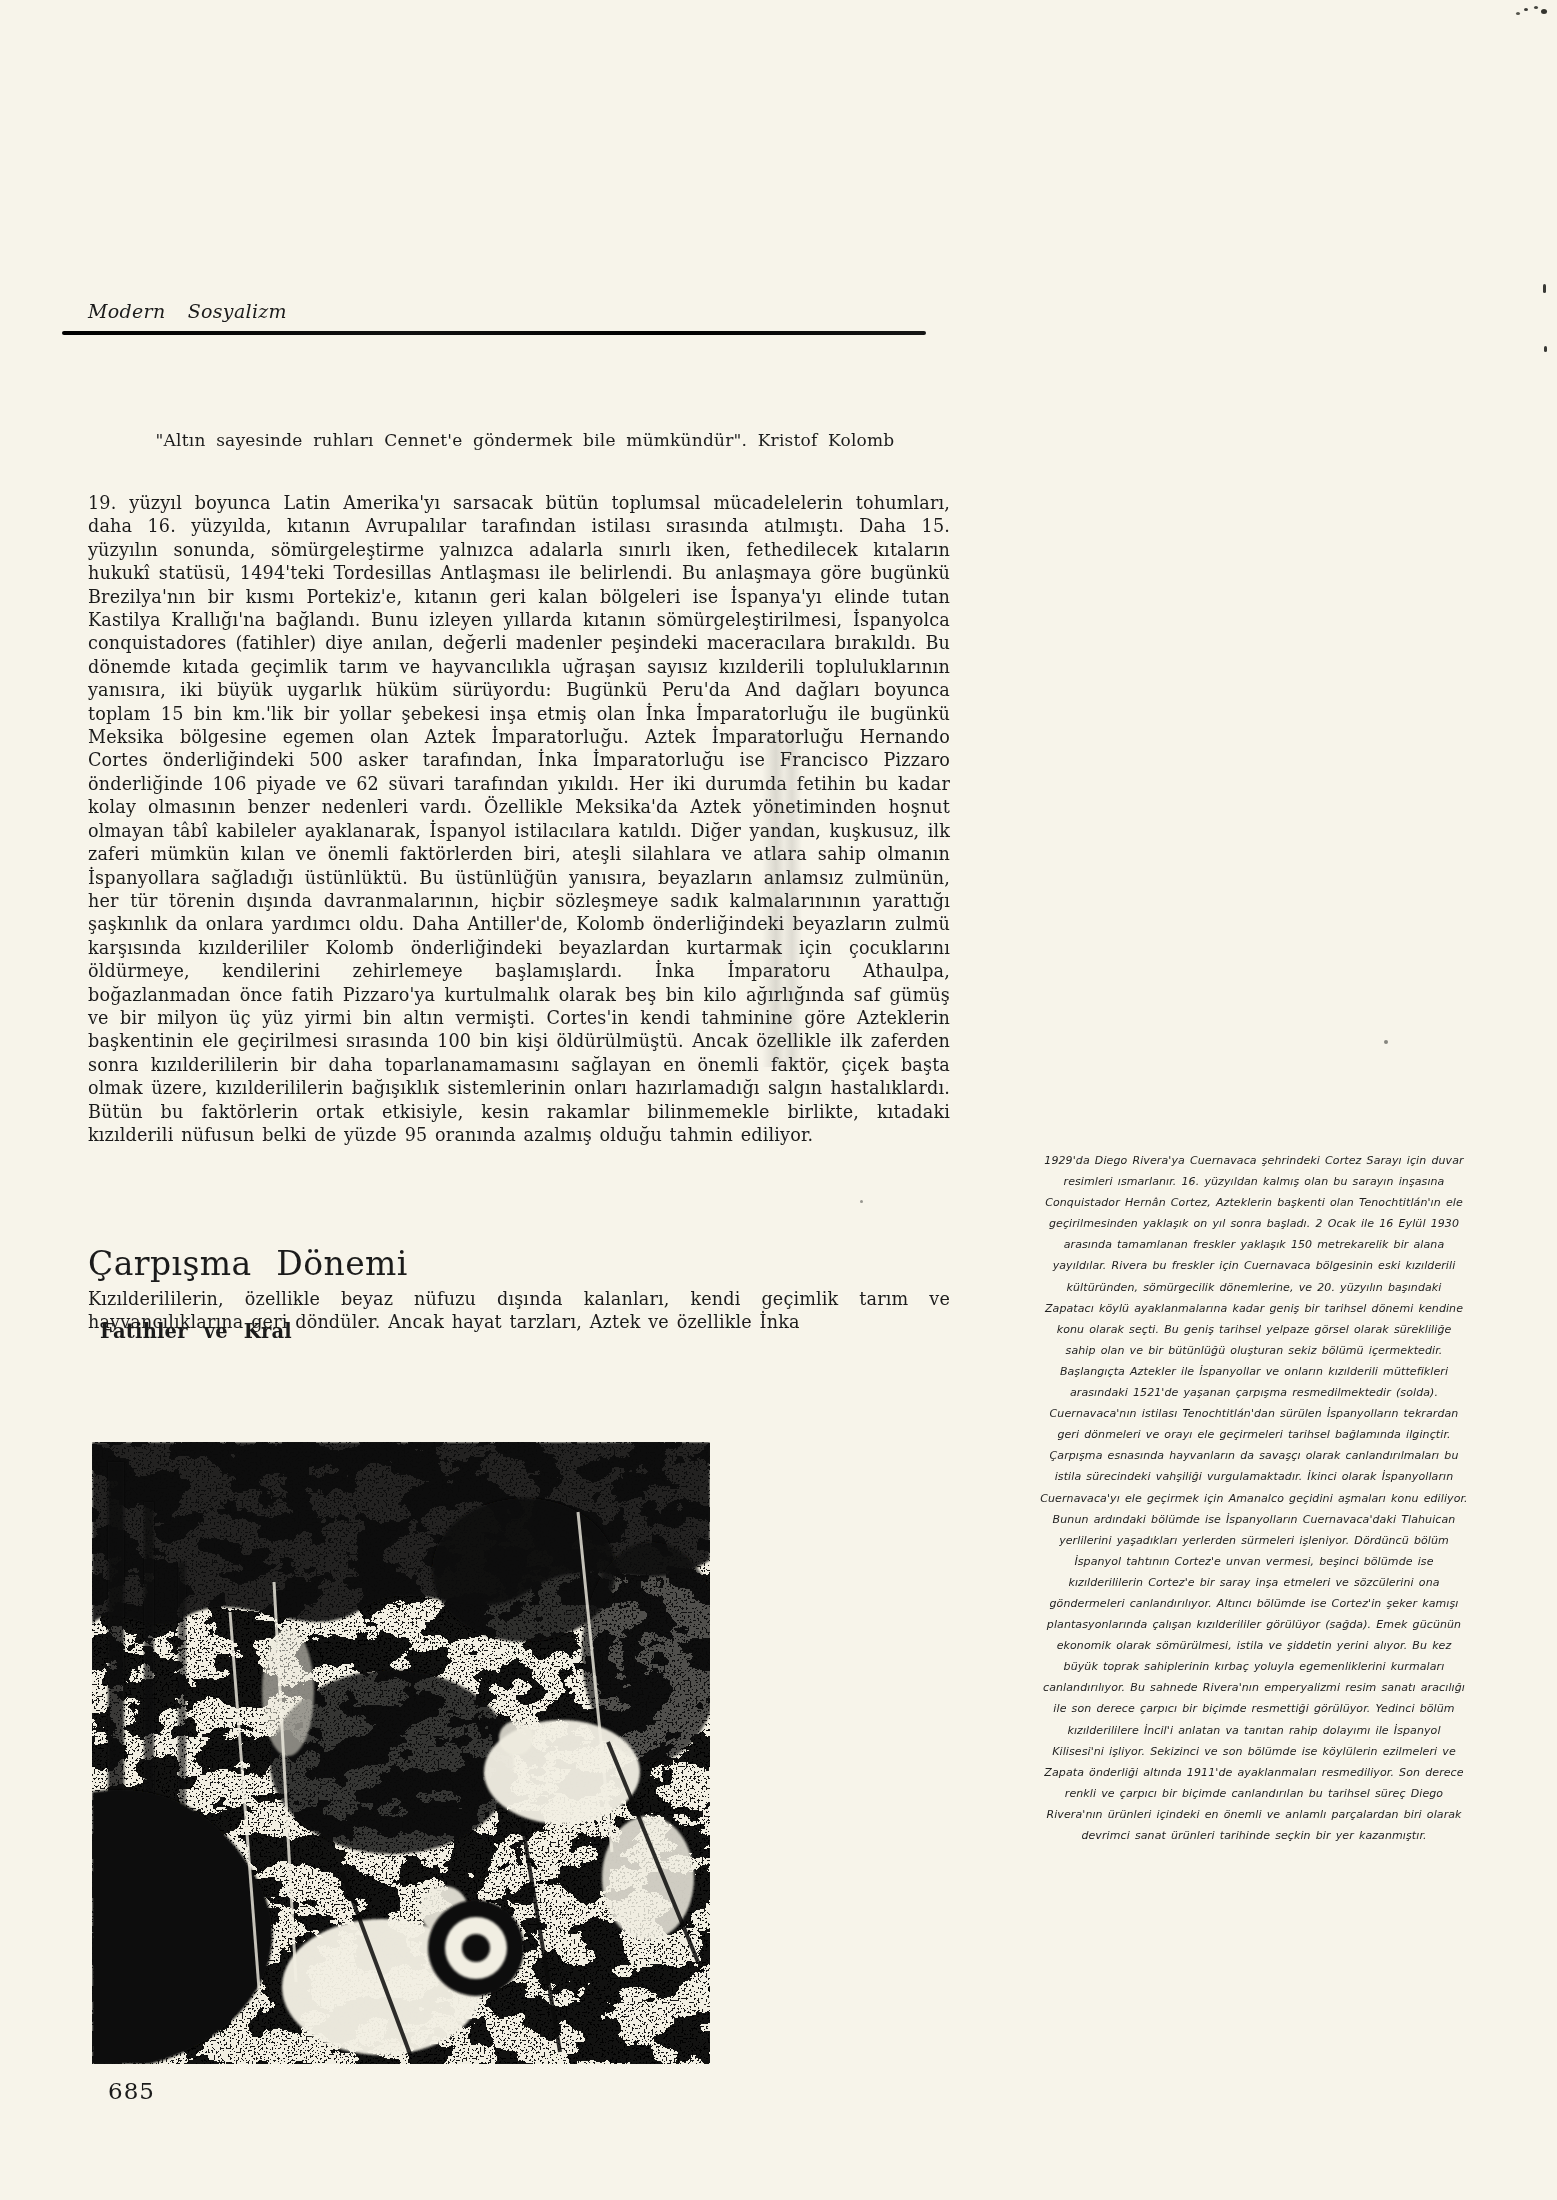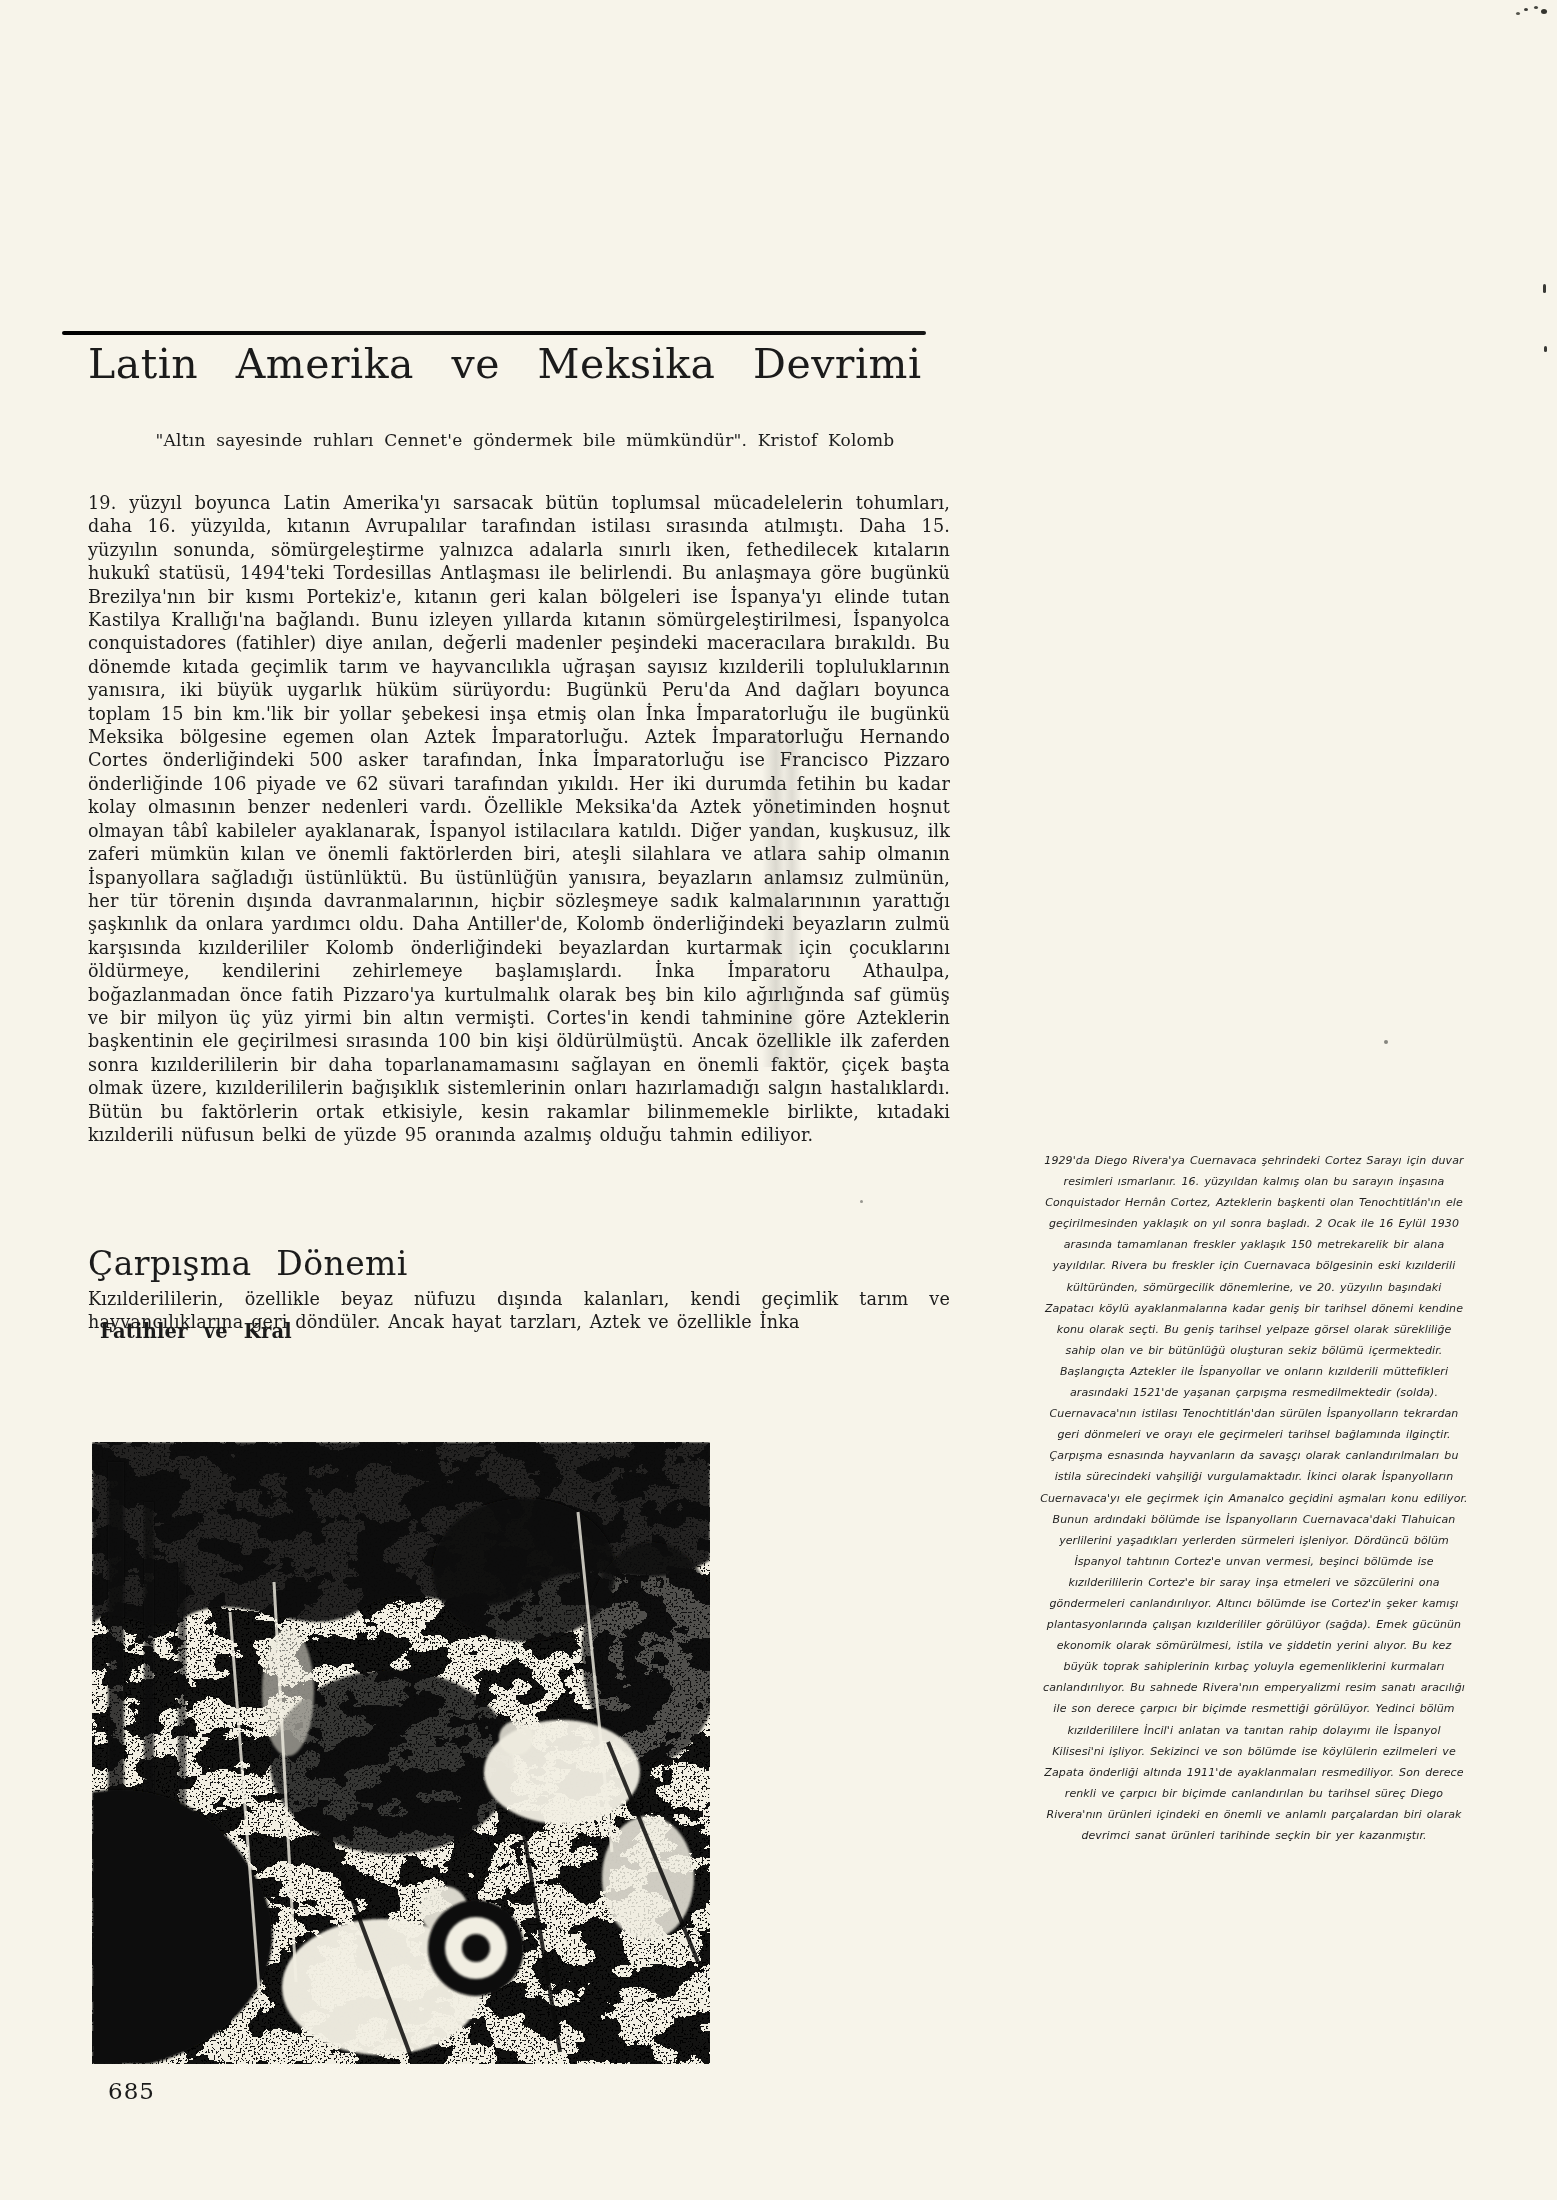--- a/index.html
+++ b/index.html
@@ -67,23 +67,23 @@
   .speck.b{left:1543px;top:284px;width:3px;height:9px;border-radius:2px;}
   .speck.c{left:1544px;top:346px;width:3px;height:6px;border-radius:2px;}
   .speck.d{left:1384px;top:1040px;width:4px;height:4px;opacity:.6;}
   .speck.e{left:860px;top:1200px;width:3px;height:3px;opacity:.5;}
 </style>
 </head>
 <body>
 
 <div class="page">
 
+  <div class="running-head">Modern Sosyalizm</div>
   <div class="head-rule"></div>
 
-  <h1 class="page-title" style="margin:0;">Latin Amerika ve Meksika Devrimi</h1>
 
   <div class="epigraph">"Altın sayesinde ruhları Cennet'e göndermek bile mümkündür". Kristof Kolomb</div>
 
   <p class="body-text body-p1" style="margin:0;">19. yüzyıl boyunca Latin Amerika'yı sarsacak bütün toplumsal mücadelelerin tohumları, daha 16. yüzyılda, kıtanın Avrupalılar tarafından istilası sırasında atılmıştı. Daha 15. yüzyılın sonunda, sömürgeleştirme yalnızca adalarla sınırlı iken, fethedilecek kıtaların hukukî statüsü, 1494'teki Tordesillas Antlaşması ile belirlendi. Bu anlaşmaya göre bugünkü Brezilya'nın bir kısmı Portekiz'e, kıtanın geri kalan bölgeleri ise İspanya'yı elinde tutan Kastilya Krallığı'na bağlandı. Bunu izleyen yıllarda kıtanın sömürgeleştirilmesi, İspanyolca conquistadores (fatihler) diye anılan, değerli madenler peşindeki maceracılara bırakıldı. Bu dönemde kıtada geçimlik tarım ve hayvancılıkla uğraşan sayısız kızılderili topluluklarının yanısıra, iki büyük uygarlık hüküm sürüyordu: Bugünkü Peru'da And dağları boyunca toplam 15 bin km.'lik bir yollar şebekesi inşa etmiş olan İnka İmparatorluğu ile bugünkü Meksika bölgesine egemen olan Aztek İmparatorluğu. Aztek İmparatorluğu Hernando Cortes önderliğindeki 500 asker tarafından, İnka İmparatorluğu ise Francisco Pizzaro önderliğinde 106 piyade ve 62 süvari tarafından yıkıldı. Her iki durumda fetihin bu kadar kolay olmasının benzer nedenleri vardı. Özellikle Meksika'da Aztek yönetiminden hoşnut olmayan tâbî kabileler ayaklanarak, İspanyol istilacılara katıldı. Diğer yandan, kuşkusuz, ilk zaferi mümkün kılan ve önemli faktörlerden biri, ateşli silahlara ve atlara sahip olmanın İspanyollara sağladığı üstünlüktü. Bu üstünlüğün yanısıra, beyazların anlamsız zulmünün, her tür törenin dışında davranmalarının, hiçbir sözleşmeye sadık kalmalarınının yarattığı şaşkınlık da onlara yardımcı oldu. Daha Antiller'de, Kolomb önderliğindeki beyazların zulmü karşısında kızılderililer Kolomb önderliğindeki beyazlardan kurtarmak için çocuklarını öldürmeye, kendilerini zehirlemeye başlamışlardı. İnka İmparatoru Athaulpa, boğazlanmadan önce fatih Pizzaro'ya kurtulmalık olarak beş bin kilo ağırlığında saf gümüş ve bir milyon üç yüz yirmi bin altın vermişti. Cortes'in kendi tahminine göre Azteklerin başkentinin ele geçirilmesi sırasında 100 bin kişi öldürülmüştü. Ancak özellikle ilk zaferden sonra kızılderililerin bir daha toparlanamamasını sağlayan en önemli faktör, çiçek başta olmak üzere, kızılderililerin bağışıklık sistemlerinin onları hazırlamadığı salgın hastalıklardı. Bütün bu faktörlerin ortak etkisiyle, kesin rakamlar bilinmemekle birlikte, kıtadaki kızılderili nüfusun belki de yüzde 95 oranında azalmış olduğu tahmin ediliyor.</p>
 
   <h2 class="section-heading" style="margin:0;">Çarpışma Dönemi</h2>
   <h3 class="subsection-heading" style="margin:12px;">Fatihler ve Kral</h3>
 
   <p class="body-text body-p2" style="margin:0;">Kızılderililerin, özellikle beyaz nüfuzu dışında kalanları, kendi geçimlik tarım ve hayvancılıklarına geri döndüler. Ancak hayat tarzları, Aztek ve özellikle İnka</p>
 

